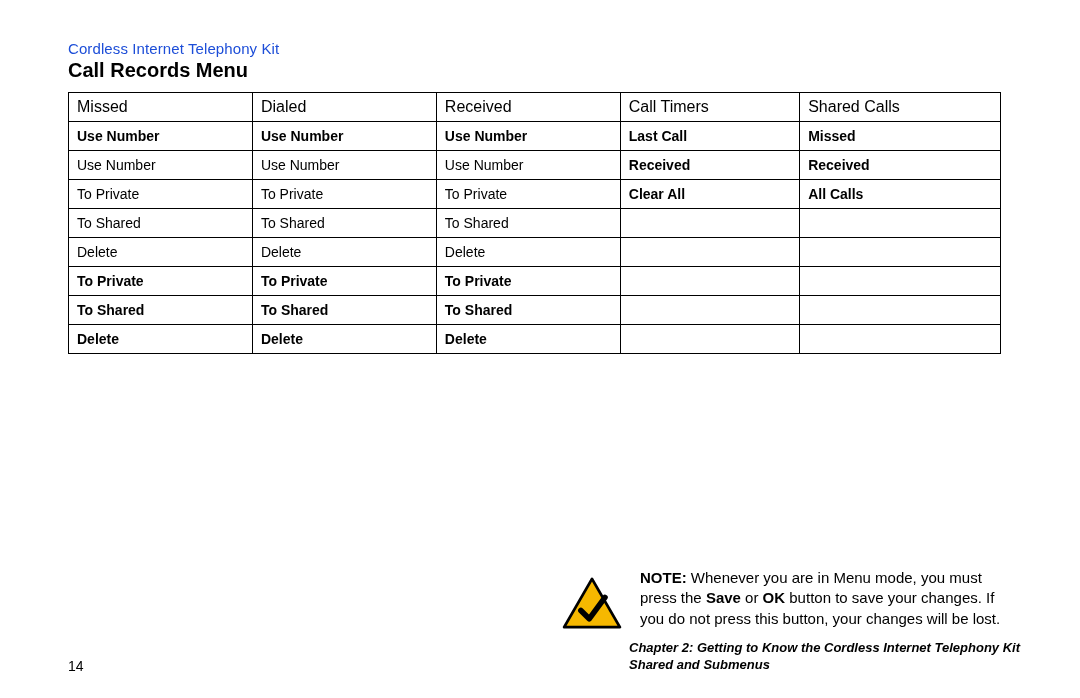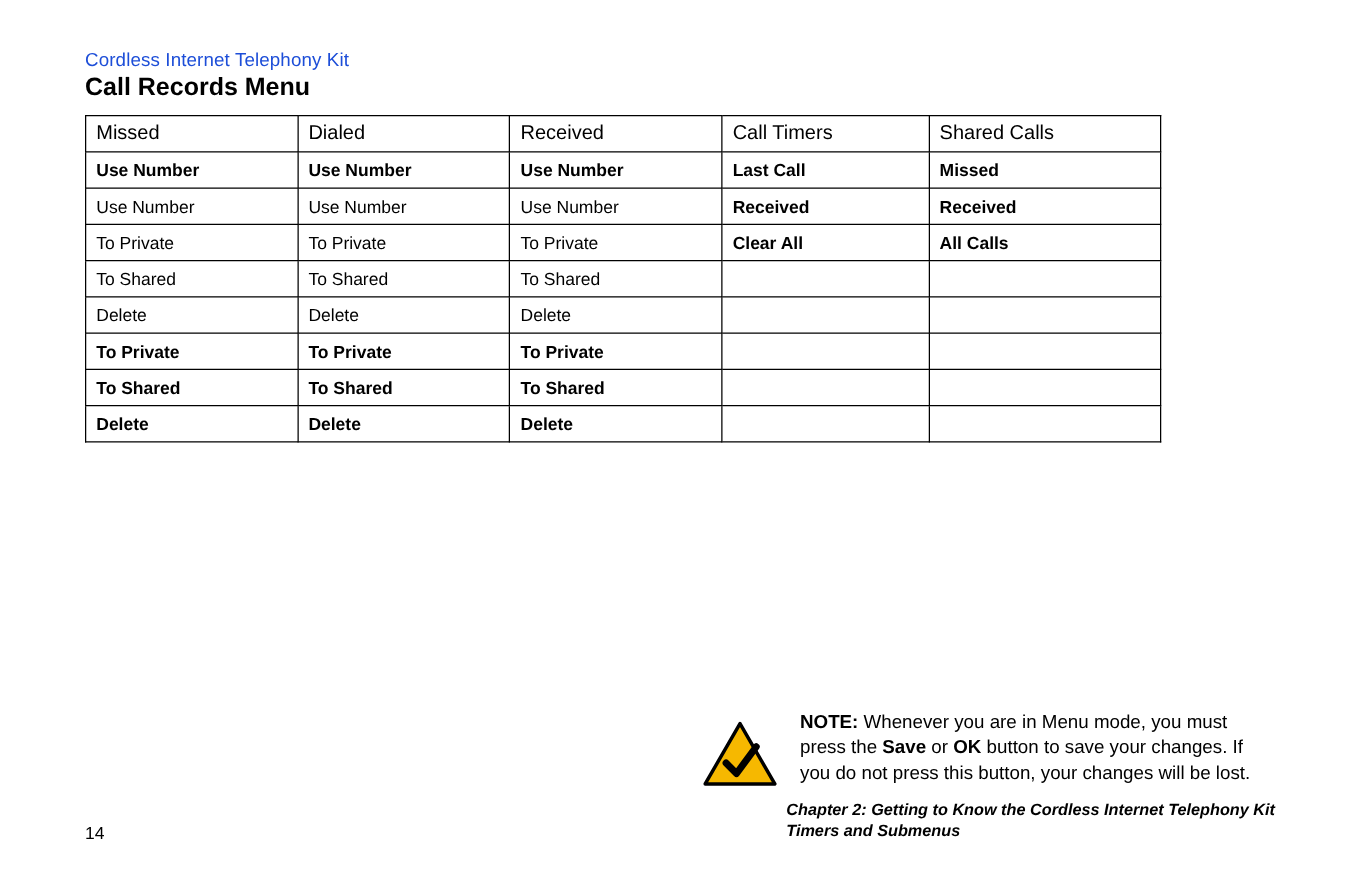--- a/index.html
+++ b/index.html
@@ -23,21 +23,21 @@
     margin: 0 0 2px 0;
     letter-spacing: 0.1px;
   }
   .page-title {
     font-size: 20px;
     font-weight: 700;
     margin: 0 0 10px 0;
   }
   table {
     border-collapse: collapse;
-    width: 861px;
+    width: 933px;
     font-size: 14px;
     padding-left: 20px;
   }
   th, td {
     border: 1px solid #000;
     padding: 4px 8px;
     text-align: left;
     vertical-align: middle;
     height: 20px;
   }
@@ -170,16 +170,16 @@
       <path d="M20 36 L29 45 L46 22" fill="none" stroke="#000" stroke-width="6" stroke-linecap="round" stroke-linejoin="round"></path>
     </svg>
     <div class="note-text">
       <b>NOTE:</b><span> Whenever you are in Menu mode, you must press the </span><b>Save</b><span> or </span><b>OK</b><span> button to save your changes. If you do not press this button, your changes will be lost.</span>
     </div>
   </div>
   <div class="pagenum-row">
     <div class="page-num">14</div>
     <div class="chapter-block">
       <div>Chapter 2: Getting to Know the Cordless Internet Telephony Kit</div>
-      <div>Timers and Submenus</div>
+      <div>Shared and Submenus</div>
     </div>
   </div>
 </div>
 
 </body></html>

